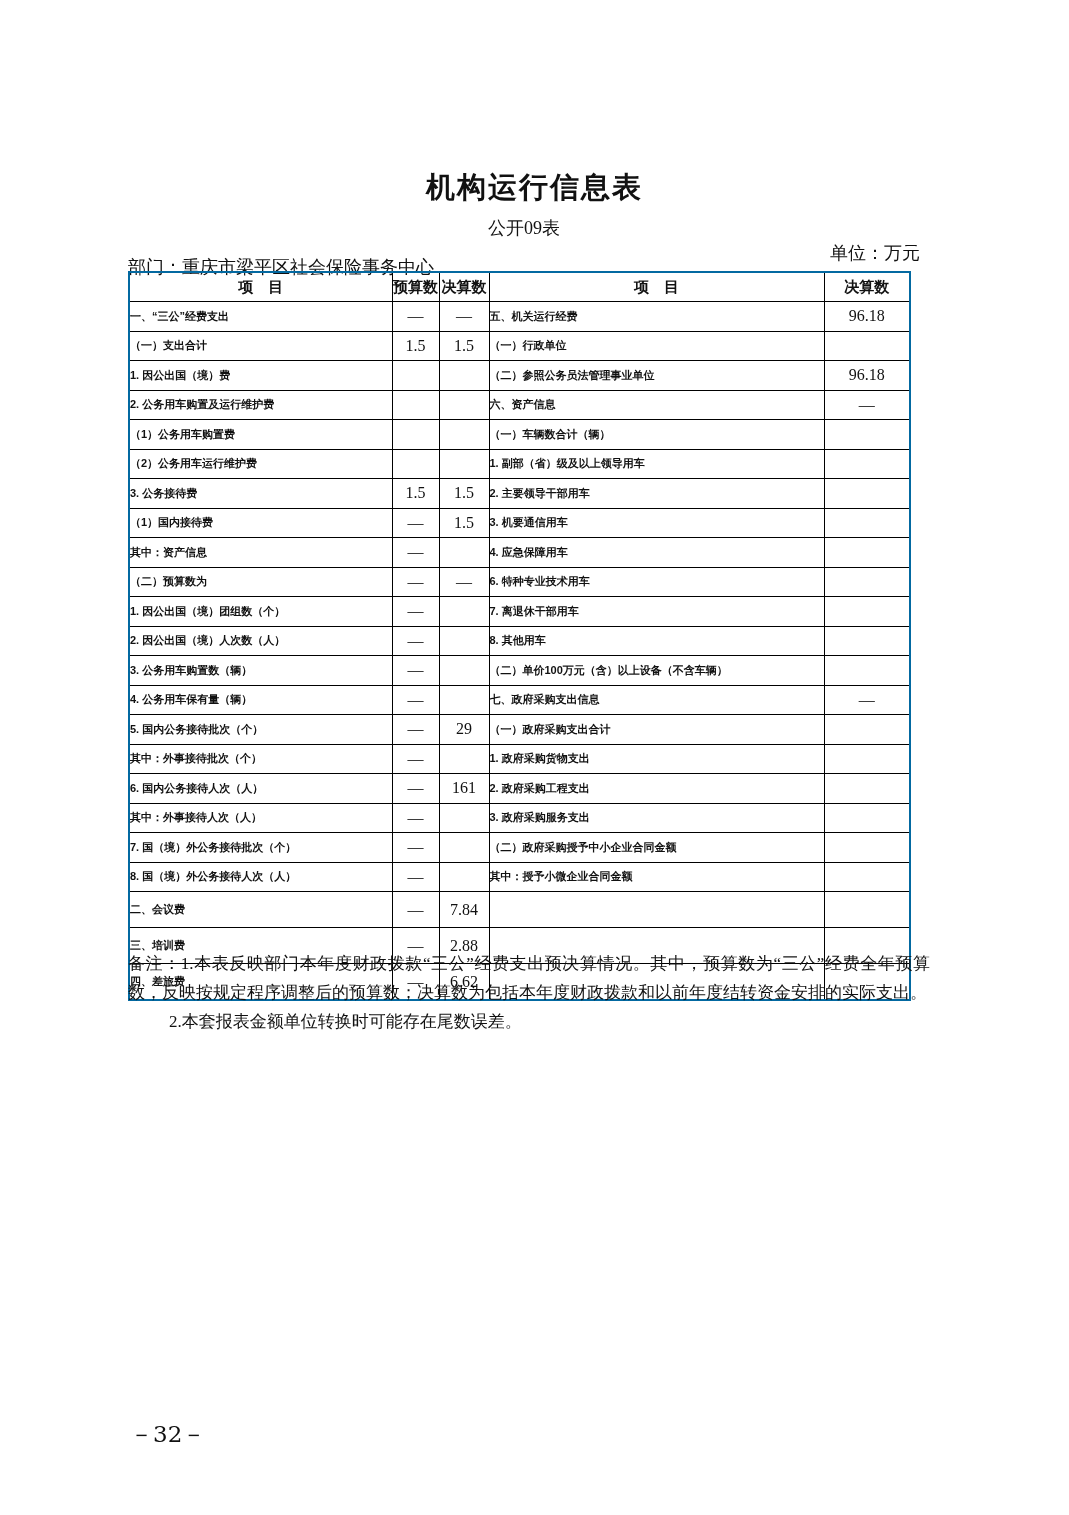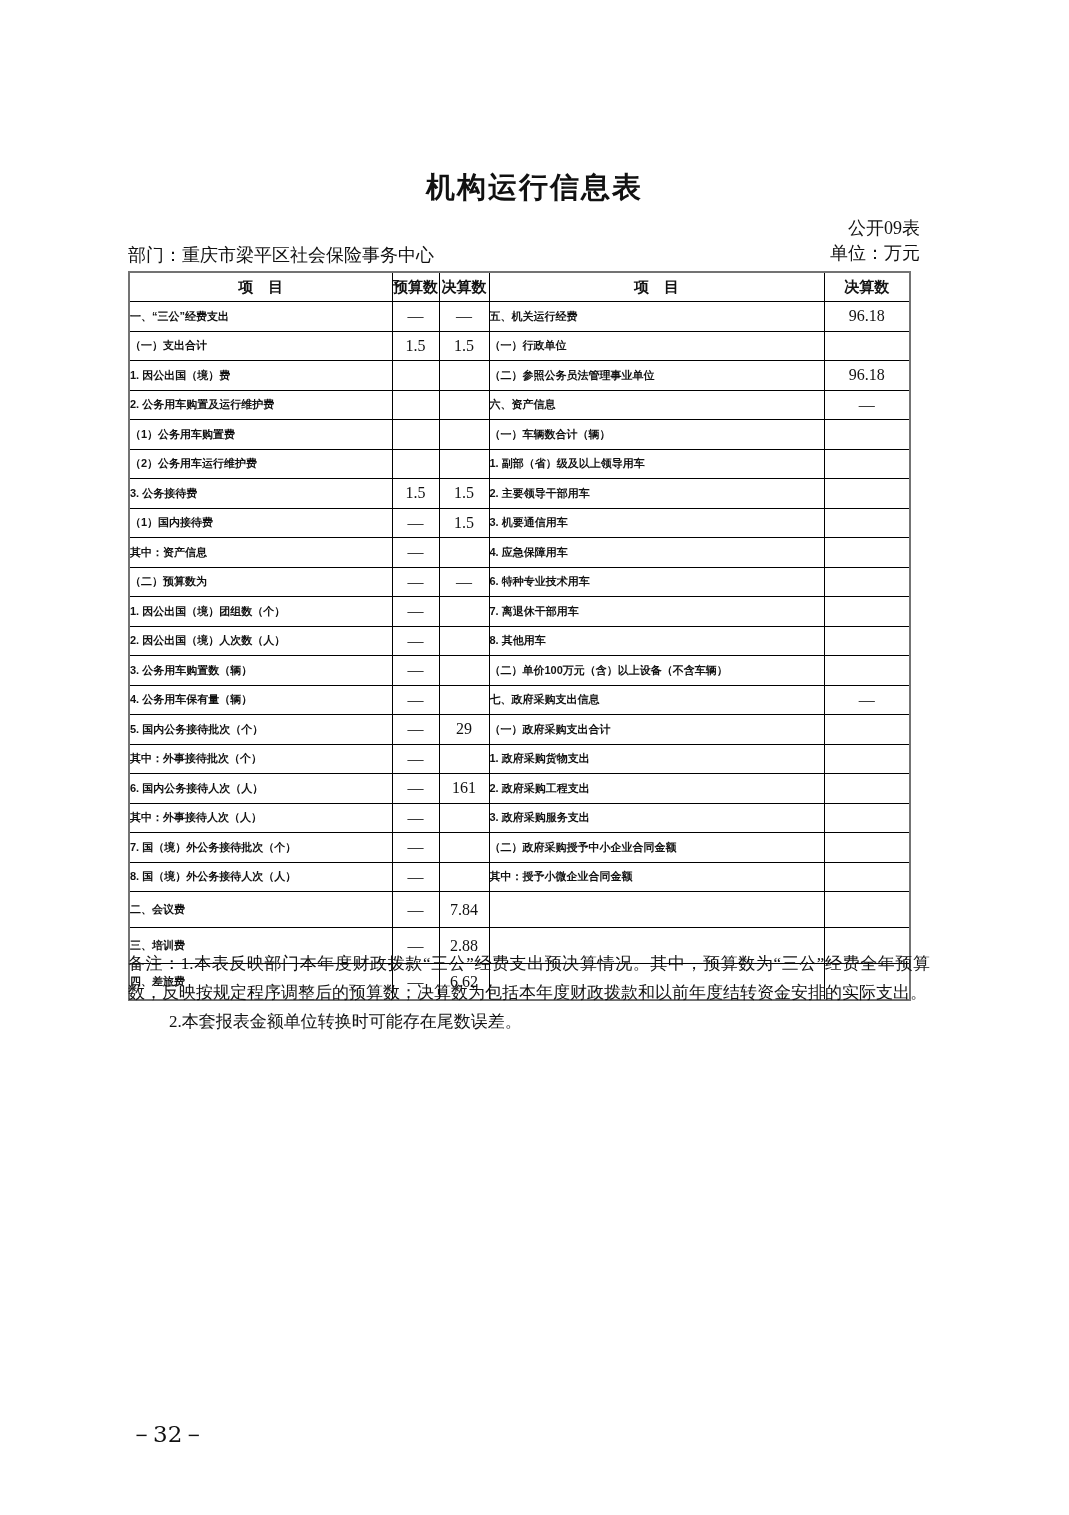--- a/index.html
+++ b/index.html
@@ -8,36 +8,36 @@
     background:#ffffff; color:#111;
     font-family:"Liberation Sans", sans-serif;
   }
   .title {
     position:absolute; top:168px; left:0; width:100%;
     text-align:center; font-size:29px; font-weight:bold; letter-spacing:2px;
     font-family:"Liberation Sans", sans-serif;
   }
   .form-no {
     position:absolute; top:216px; left:128px; width:792px;
-    text-align:right; font-size:18px;
+    text-align:center; font-size:18px;
     font-family:"Liberation Serif", serif;
   }
   .dept {
-    position:absolute; top:243px; left:128px; font-size:18px;
+    position:absolute; top:255px; left:128px; font-size:18px;
     font-family:"Liberation Serif", serif;
   }
   .unit {
     position:absolute; top:241px; left:128px; width:792px;
     text-align:right; font-size:18px;
     font-family:"Liberation Serif", serif;
   }
   .tbl-wrap { position:absolute; top:271px; left:128px; width:783px; }
   table.main {
     border-collapse:collapse; table-layout:fixed; width:783px;
-    border:2px solid #737373;
+    border:2px solid #0369a1;
   }
   table.main th, table.main td {
     border:1px solid #000; padding:0; overflow:hidden; white-space:nowrap;
     vertical-align:middle;
   }
   table.main th {
     height:28px; font-size:15px; font-weight:bold; text-align:center;
   }
   tr.regular td { height:28.5px; }
   tr.tall td { height:35px; }

